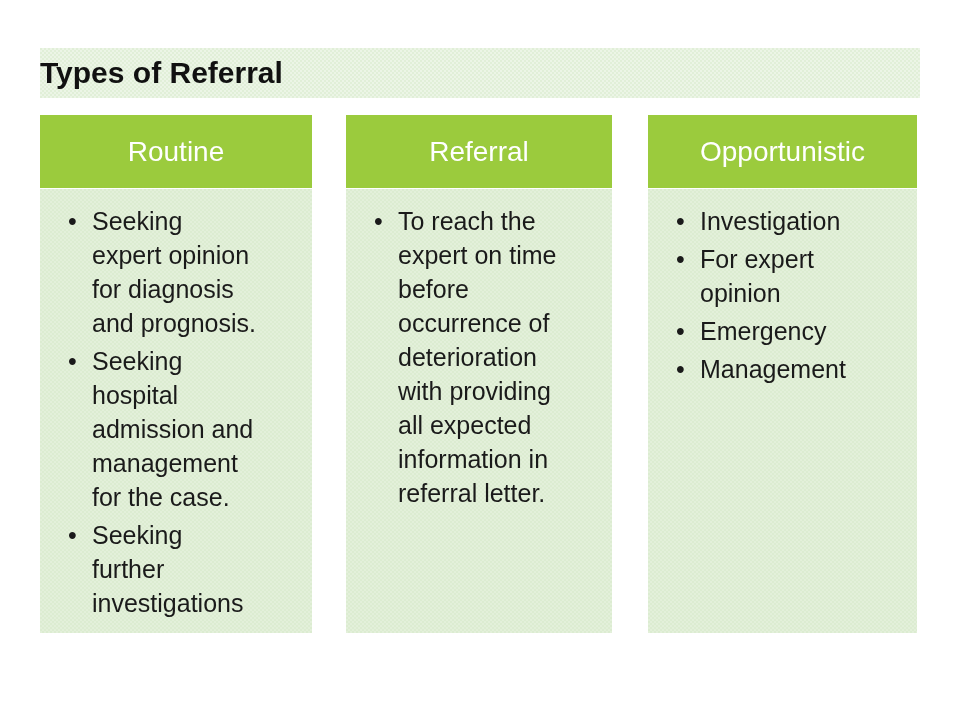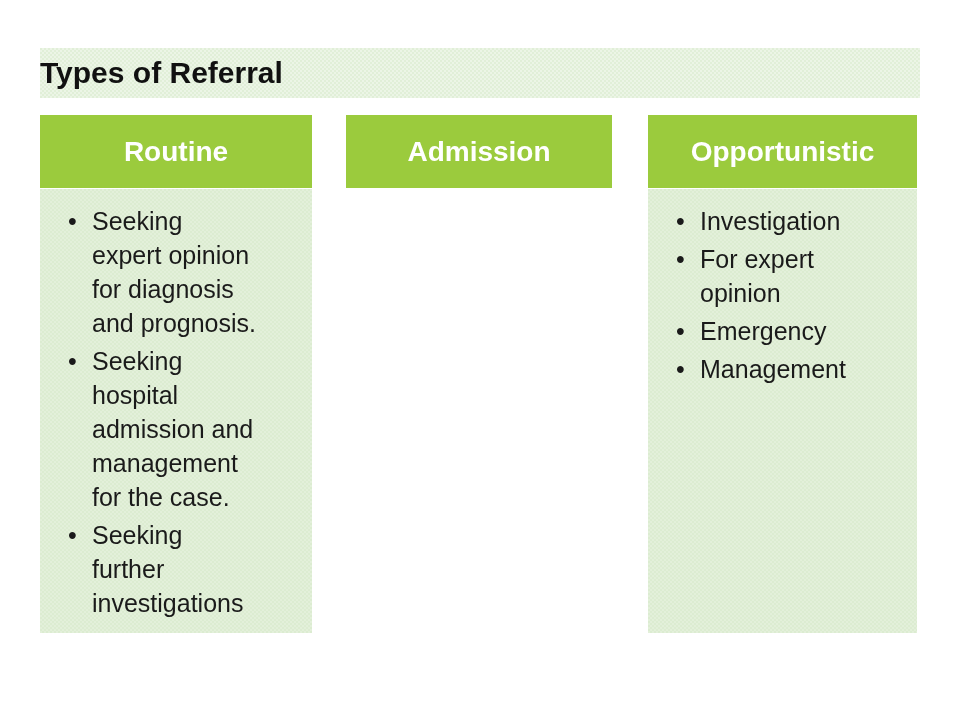--- a/index.html
+++ b/index.html
@@ -37,21 +37,21 @@
   }
   .col {
     position: absolute;
     top: 115px;
   }
   .col-header {
     height: 73px;
     background: #9bcb3d;
     color: #ffffff;
     font-size: 28px;
-    font-weight: bold;
+    font-weight: normal;
     display: flex;
     align-items: center;
     justify-content: center;
   }
   .col-body {
     height: 444px;
     margin-top: 1px;
     background-color: #dfeed6;
     background-image: repeating-conic-gradient(#e3f0da 0% 25%, #dcecd1 0% 50%);
     background-size: 4px 4px;
@@ -111,21 +111,36 @@
         <li>
             <span class="bullet-text">Seeking
 further
 investigations</span>
           </li>
       </ul>
     </div>
   </div>
 
   <div class="col" id="col-2">
-    <div class="col-header">Admission</div>
+    <div class="col-header">Referral</div>
+    <div class="col-body">
+      <ul class="bullets">
+        <li>
+            <span class="bullet-text">To reach the
+expert on time
+before
+occurrence of
+deterioration
+with providing
+all expected
+information in
+referral letter.</span>
+          </li>
+      </ul>
+    </div>
   </div>
 
   <div class="col" id="col-3">
     <div class="col-header">Opportunistic</div>
     <div class="col-body">
       <ul class="bullets">
         <li>
             <span class="bullet-text">Investigation</span>
           </li>
         <li>

